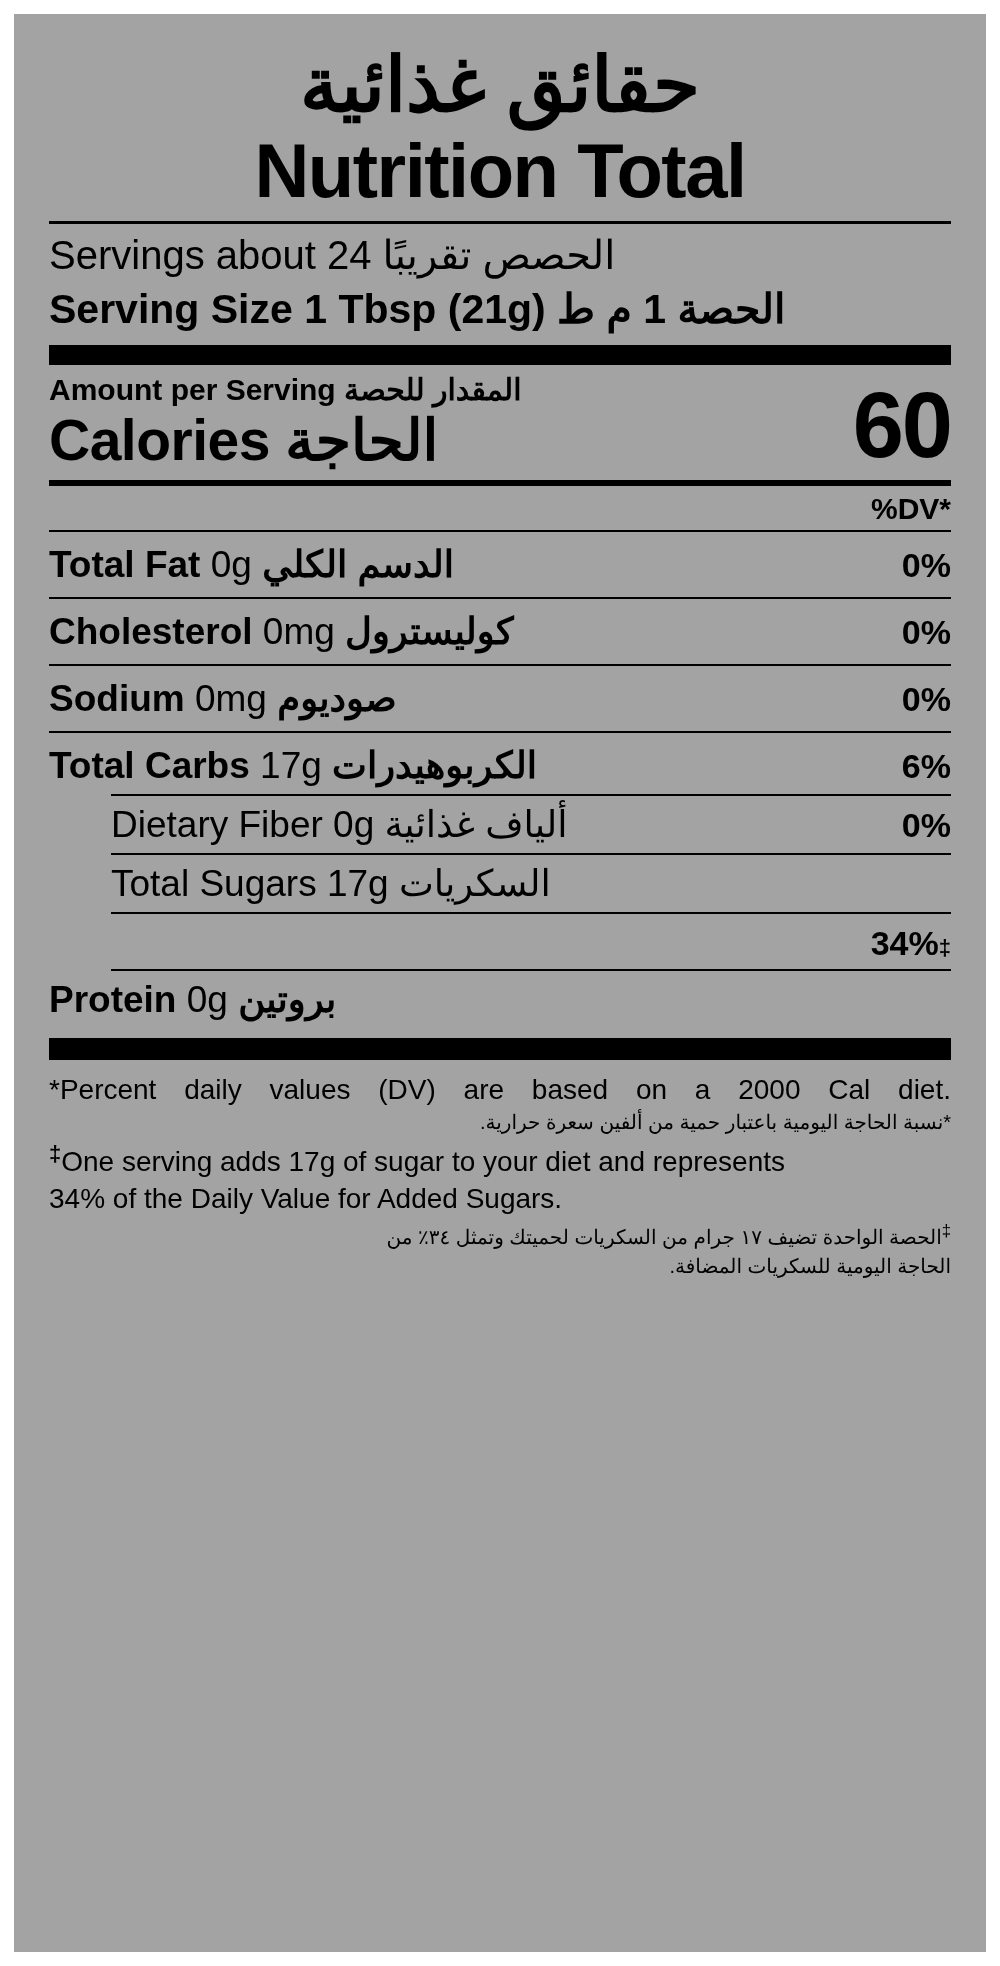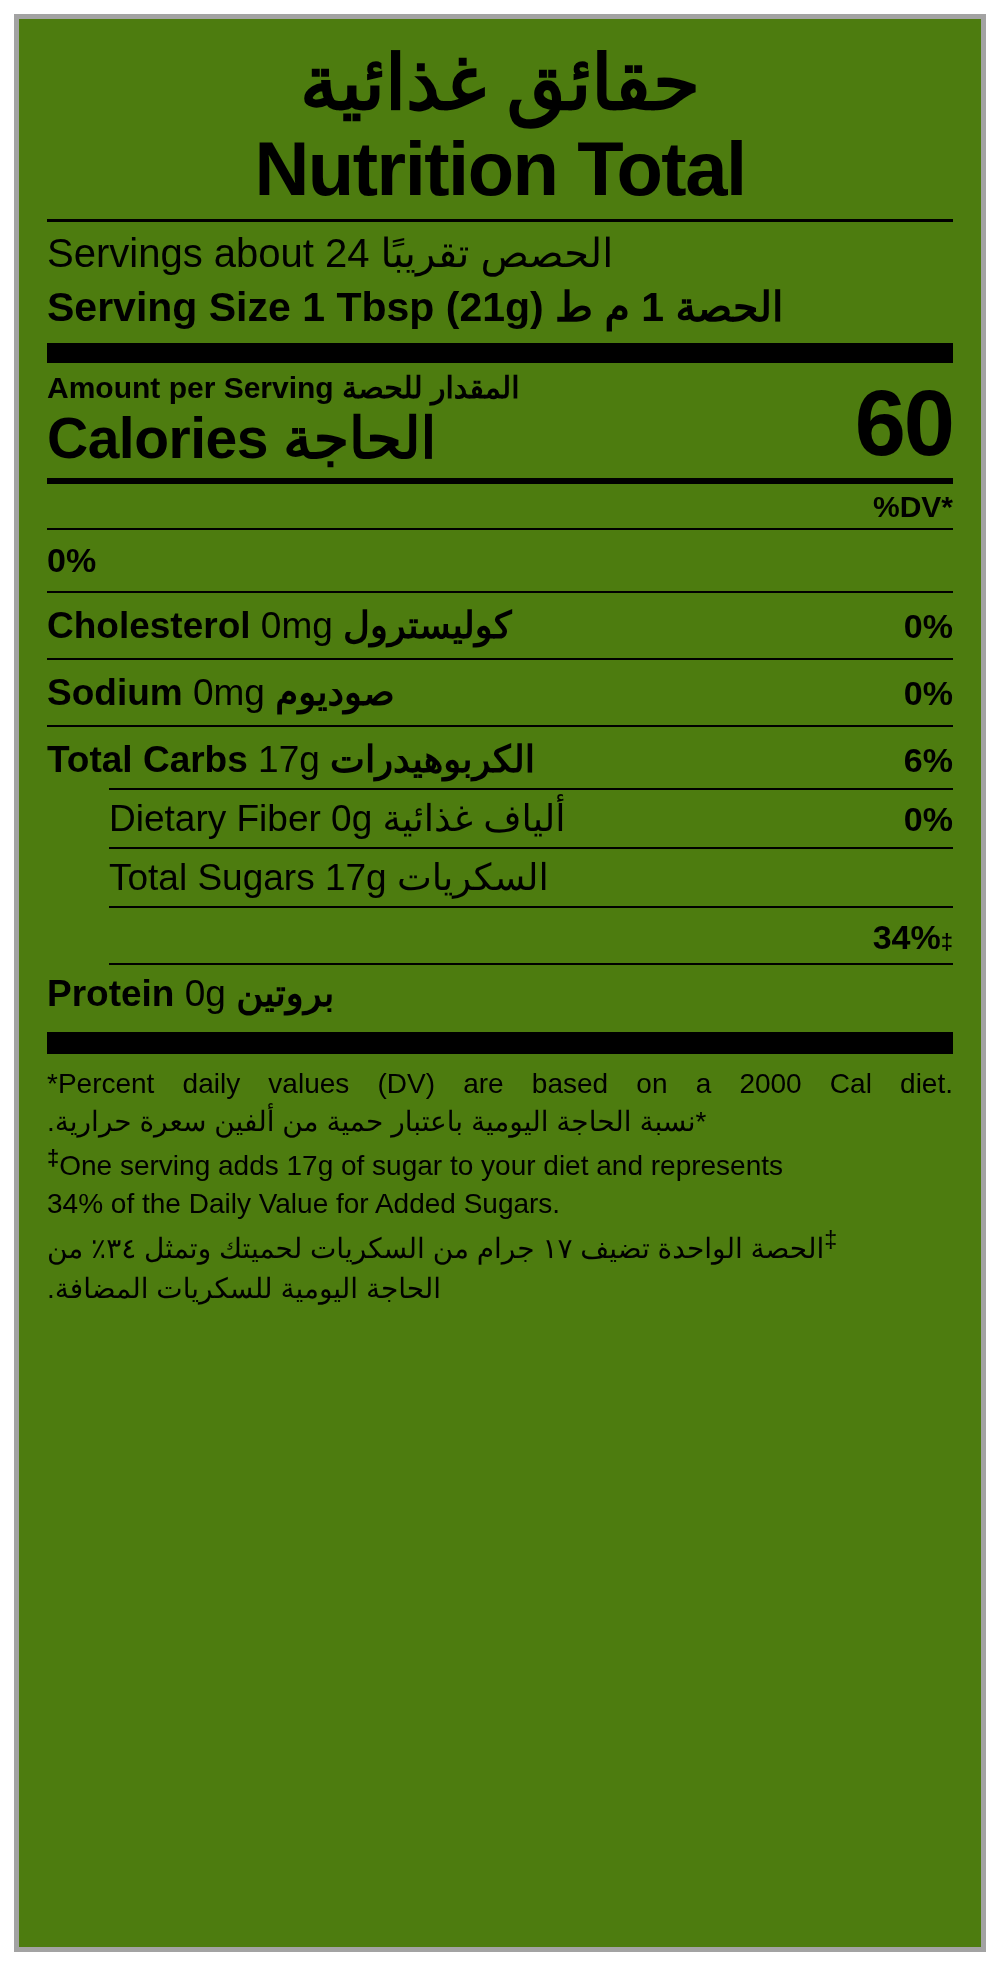--- a/index.html
+++ b/index.html
@@ -18,22 +18,22 @@
     box-sizing: border-box;
     width: 1000px;
     height: 1966px;
     padding: 14px;
     background: #ffffff;
   }
   .label-frame {
     box-sizing: border-box;
     width: 100%;
     height: 100%;
-    border: 5px solid #a3a3a3;
-    background: #4d7c0f;
+    border: 7px solid #a3a3a3;
+    background: #a3a3a3;
     padding: 16px 28px 10px 28px;
   }
 
   
   .title-ar {
     text-align: center;
     font-size: 76px;
     font-weight: 700;
     line-height: 1.0;
     letter-spacing: -0.5px;
@@ -141,22 +141,22 @@
 
   
   .fn {
     font-size: 28px;
     line-height: 1.25;
     margin: 2px 0;
   }
   .fn-just { text-align: justify; text-align-last: justify; }
   .fn-ar {
     direction: rtl;
-    text-align: left;
-    font-size: 28px;
+    text-align: right;
+    font-size: 20px;
     line-height: 1.35;
     margin: 2px 0;
   }
   .fn sup { font-size: 22px; font-weight: 700; }
   .fn-block { margin-top: 4px; }
 </style>
 </head>
 <body>
 
 <div class="label-outer">
@@ -193,20 +193,25 @@
       <div class="calories-value">60</div>
     </div>
 
     <div class="rule-med"></div>
 
     <div class="dv-header">%DV*</div>
 
     <div class="rule-hair"></div>
 
     <div class="nrow">
+      <div>
+        <span class="name">Total Fat</span>
+        <span class="amt">0g</span>
+        <span class="ar">الدسم الكلي</span>
+      </div>
       <div class="dv">0%</div>
     </div>
     <div class="rule-hair"></div>
 
     <div class="nrow">
       <div>
         <span class="name">Cholesterol</span>
         <span class="amt">0mg</span>
         <span class="ar">كوليسترول</span>
       </div>

